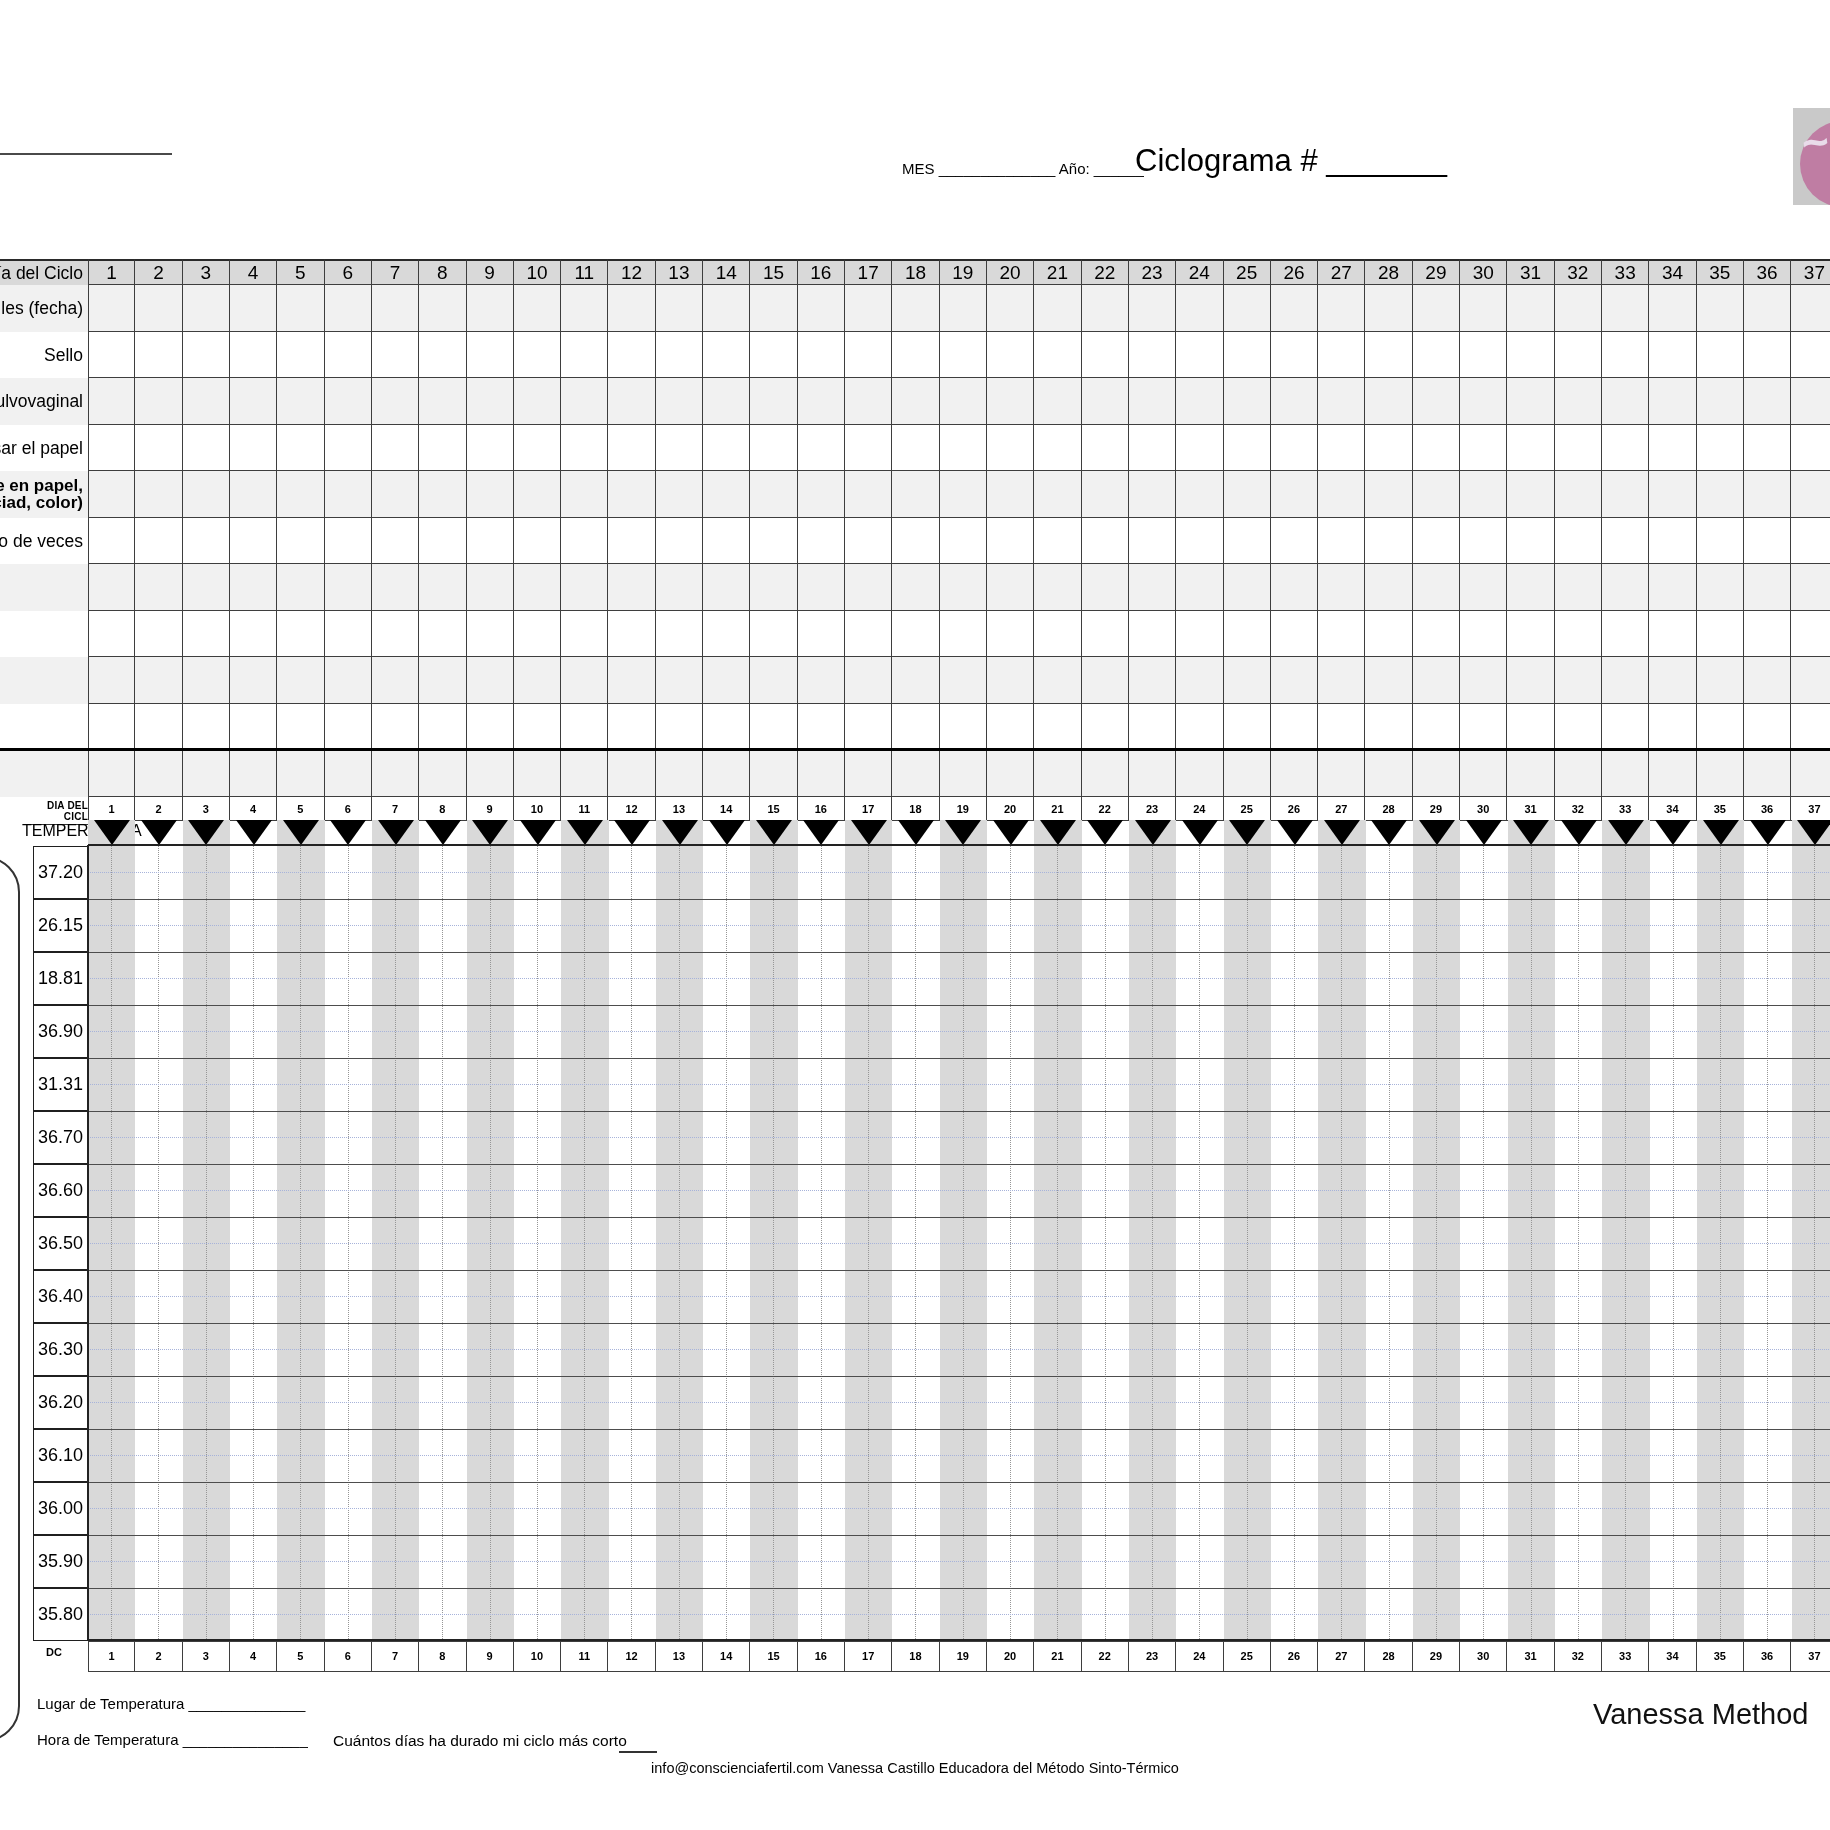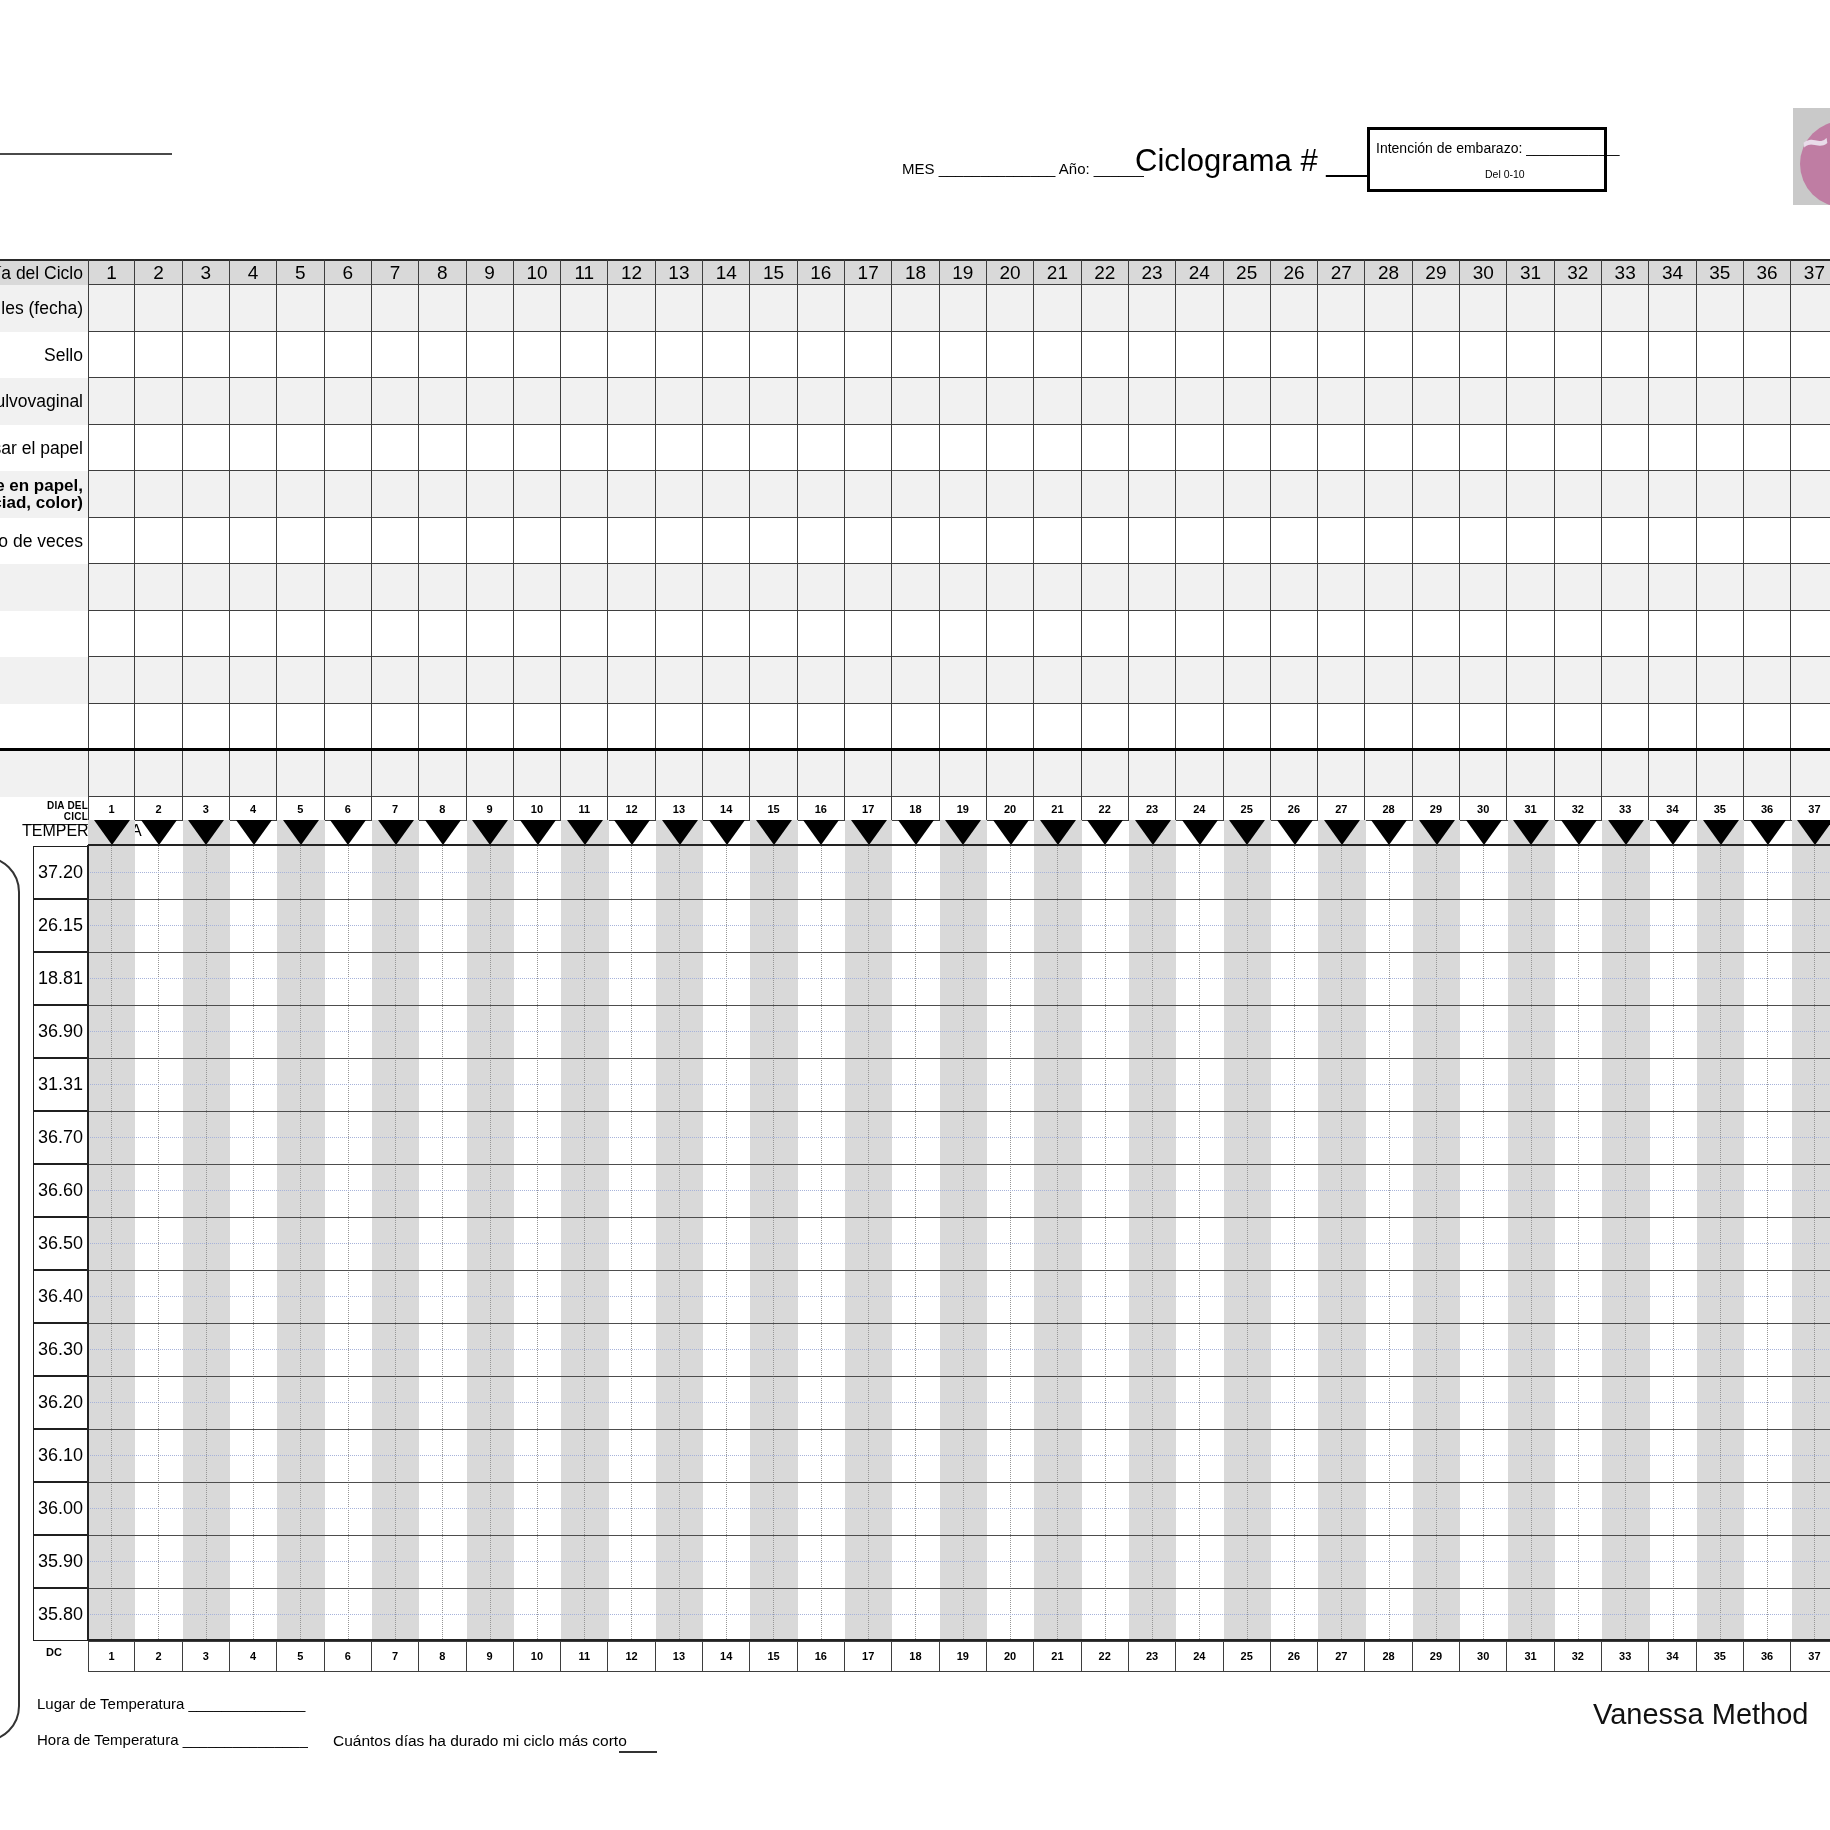--- a/index.html
+++ b/index.html
@@ -64,24 +64,20 @@
   .credit{left:0;top:1760px;width:1830px;text-align:center;font-size:14.5px;}
 </style>
 </head>
 <body>
 
 <div id="canvas">
 
   <div class="abs name-line"></div>
   <div class="abs mes-line">MES ______________ Año: ______</div>
   <div class="abs ciclograma">Ciclograma # _______</div>
-  <div class="abs intencion-box">
-    <div class="intencion-label">Intención de embarazo: ____________</div>
-    <div class="intencion-sub">Del 0-10</div>
-  </div>
   <div class="abs logo-square">
     <div class="logo-circle">
       <div class="logo-swirl">~</div>
     </div>
   </div>
 
   <div id="top-table">
       <div class="t-row hdr" style="top: 259px; height: 26px;">
         <div class="t-label">ía del Ciclo</div>
         <div class="t-cell first">1</div>
@@ -803,13 +799,14 @@
       <div class="dc-cell" style="width: 47.32px;">35</div>
       <div class="dc-cell" style="width: 47.32px;">36</div>
       <div class="dc-cell" style="width: 47.32px;">37</div>
     </div>
 
   <div class="abs lugar">Lugar de Temperatura ______________</div>
   <div class="abs hora">Hora de Temperatura _______________</div>
   <div class="abs cuantos">Cuántos días ha durado mi ciclo más corto</div>
   <div class="abs corto-line"></div>
   <div class="abs brand">Vanessa Method</div>
+  <div class="abs credit">info@conscienciafertil.com Vanessa Castillo  Educadora del Método Sinto-Térmico</div>
 </div>
 
 </body></html>

